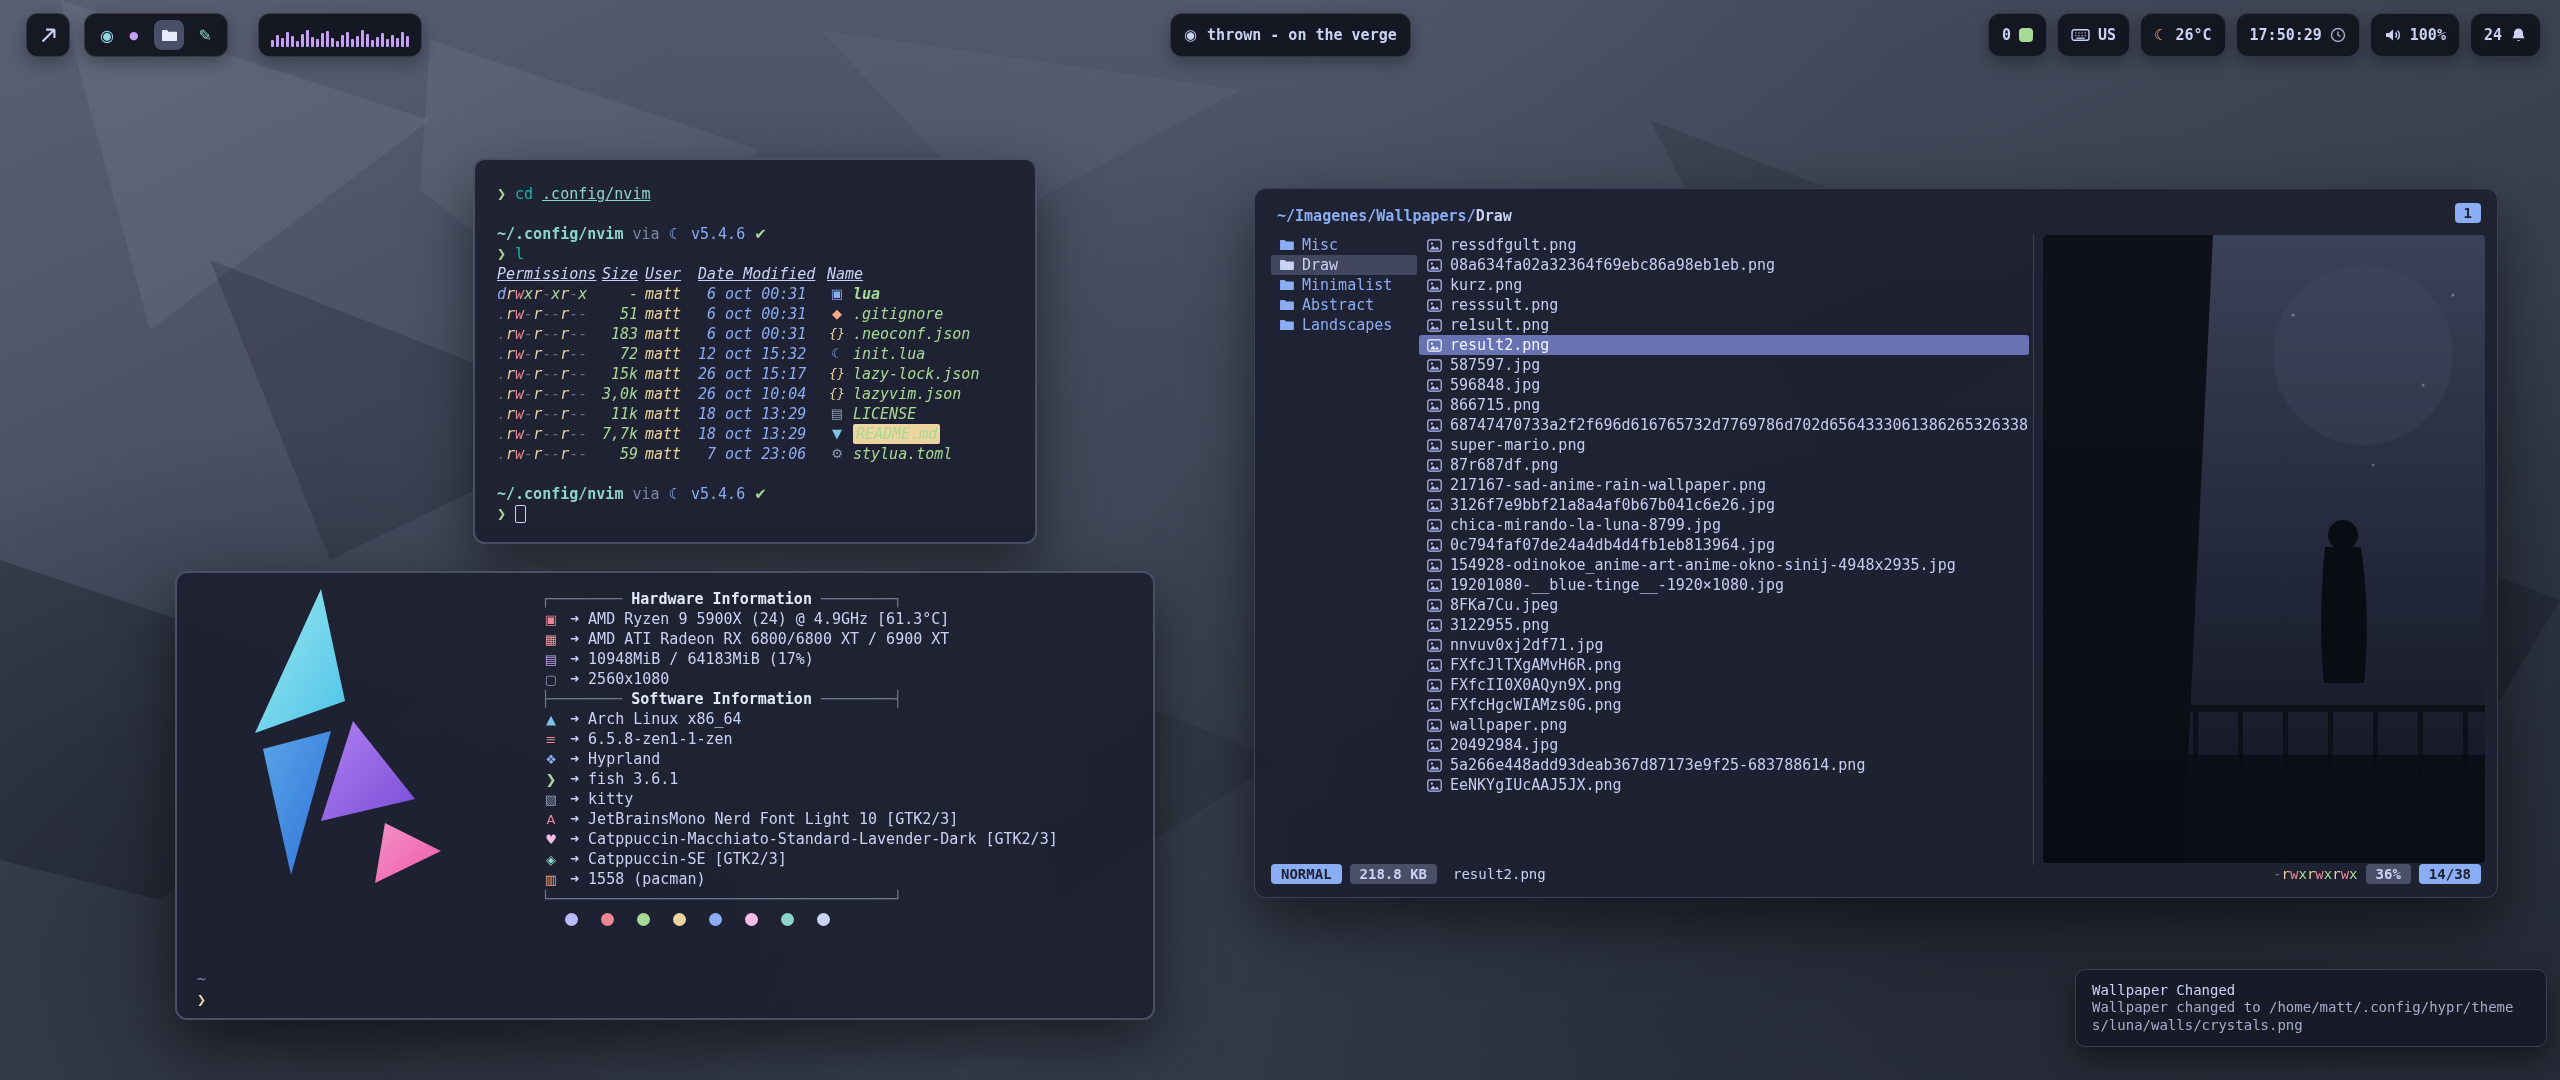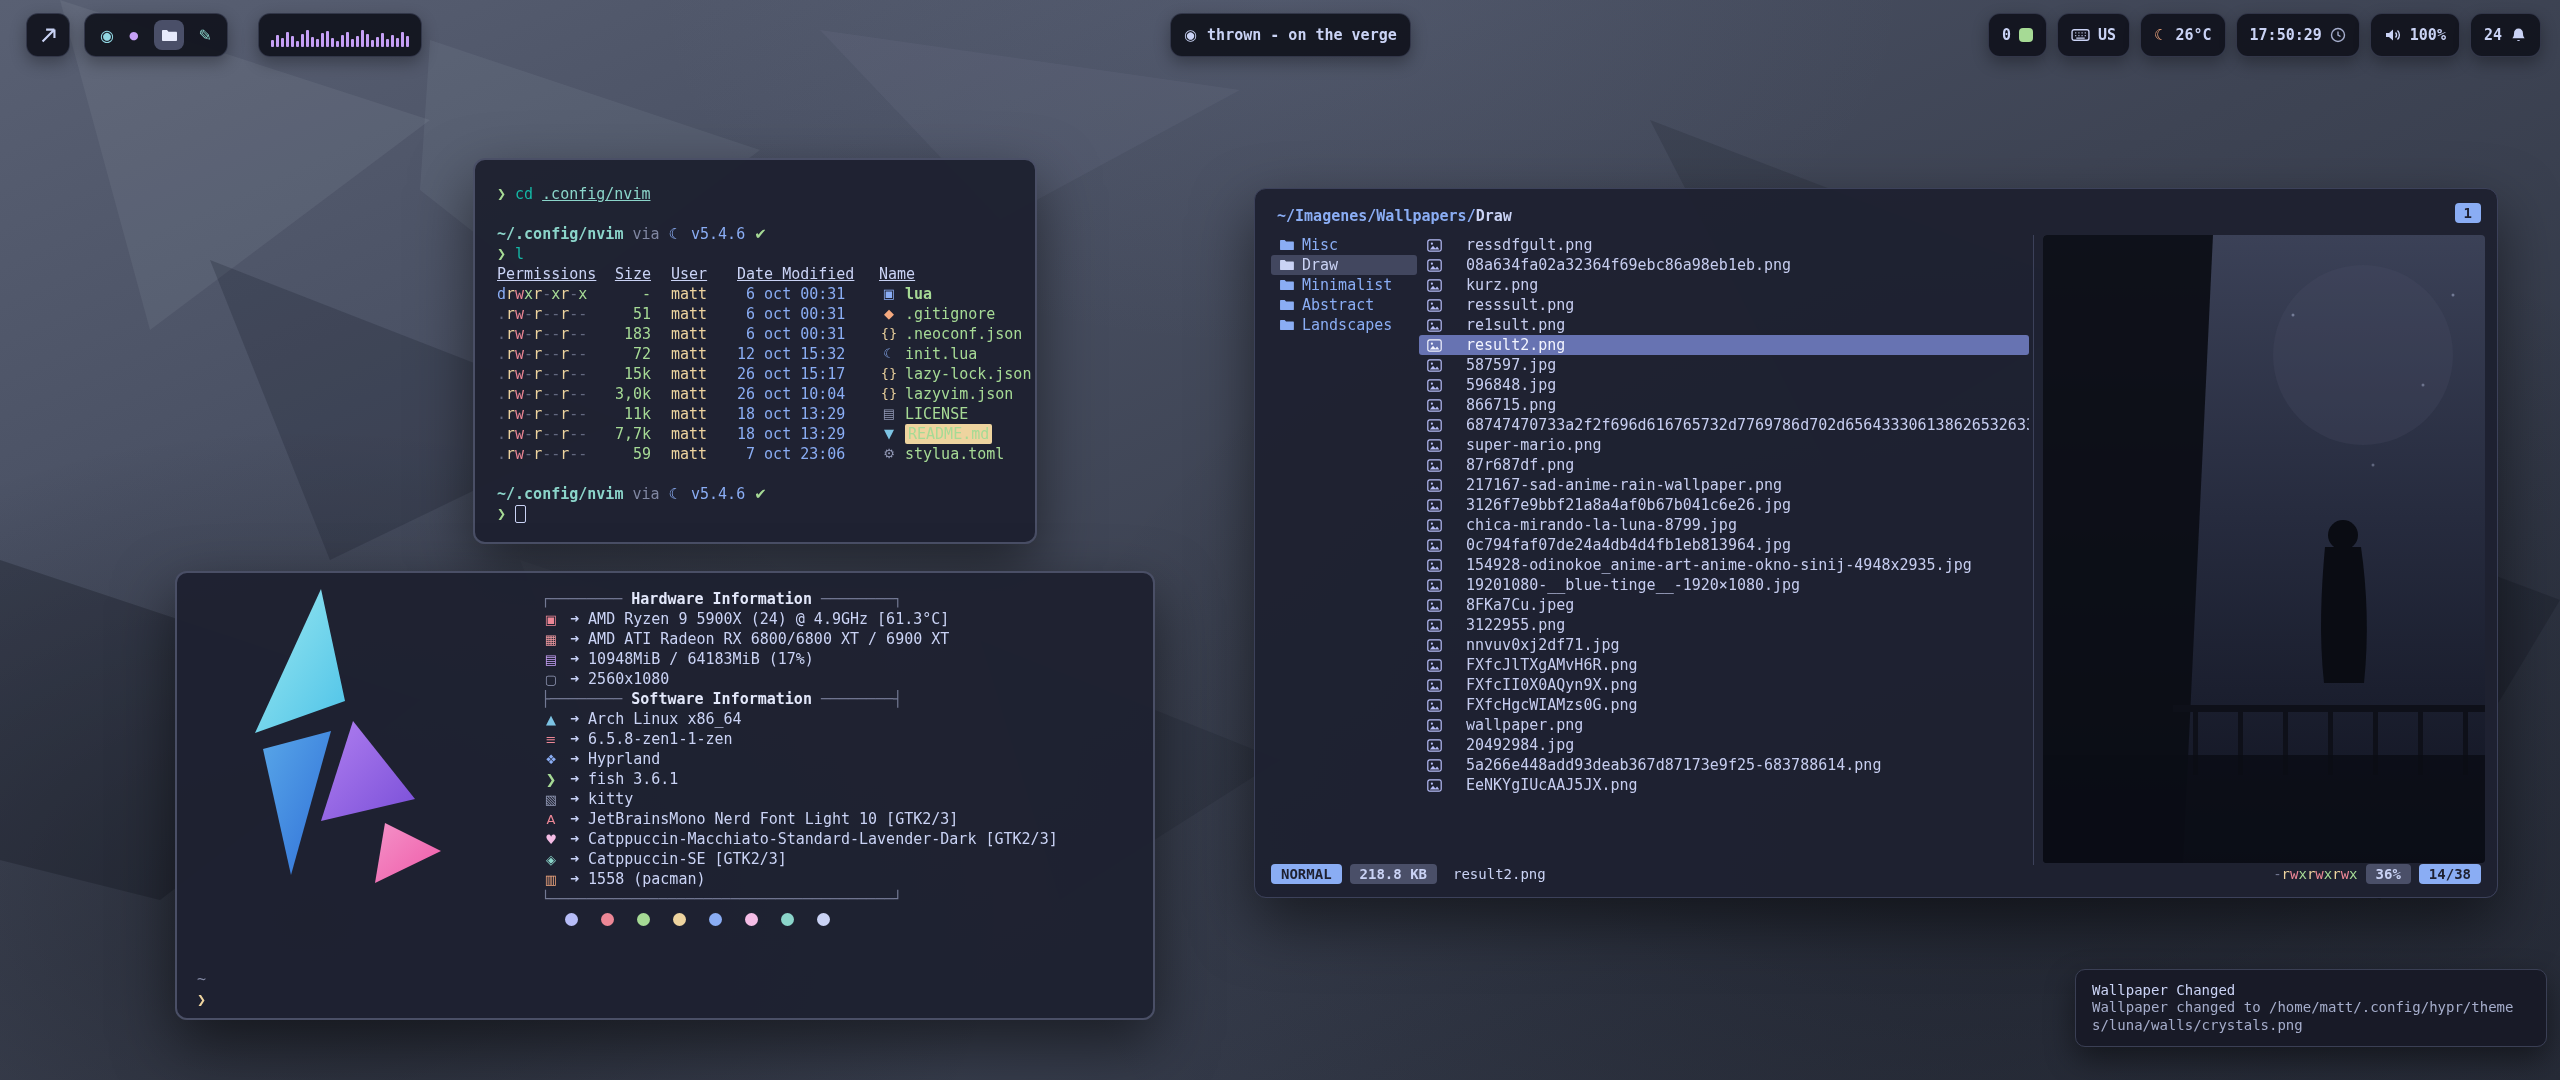--- a/index.html
+++ b/index.html
@@ -37,21 +37,21 @@
   #right-modules{position:absolute;top:13px;right:19px;display:flex;gap:10px;}
   .sq{width:14px;height:14px;border-radius:4px;background:#a6da95;display:inline-block;}
 
   
   .window{position:absolute;background:rgba(30,33,49,0.97);border:2px solid #4a4f66;border-radius:12px;
     box-shadow:0 24px 60px rgba(0,0,0,.5);box-sizing:border-box;}
 
   
   #terminal-window{left:473px;top:158px;width:564px;height:386px;padding:24px 22px 0;}
   .tline{height:20px;line-height:20px;font-size:15px;display:flex;gap:9px;align-items:center;color:#cad3f5;white-space:pre;}
-  .trow{display:grid;grid-template-columns:92px 42px 46px 122px auto;column-gap:20px;height:20px;line-height:20px;font-size:15px;white-space:pre;align-items:center;}
+  .trow{display:grid;grid-template-columns:92px 42px 46px 122px auto;column-gap:7px;height:20px;line-height:20px;font-size:15px;white-space:pre;align-items:center;font-style:italic;}
   .trow:not(.thead) span:nth-child(2){text-align:right;color:#a6da95;}
   .trow:not(.thead) span:nth-child(3){color:#eed49f;}
   .trow:not(.thead) span:nth-child(4){color:#8aadf4;}
   .thead .th{color:#cad3f5;text-decoration:underline;}
   .thead span:nth-child(2){text-align:right;}
   .tcell.name{display:flex;gap:6px;align-items:center;}
   .ficn{display:inline-block;width:20px;font-size:13px;text-align:center;}
   .fname{color:#cad3f5}
   .dirname{color:#8aadf4;font-weight:bold}
   .dimname{color:#a5adcb}
@@ -74,21 +74,21 @@
   
   #fm-window{left:1254px;top:188px;width:1244px;height:710px;border-width:1px;border-color:#3c415a;}
   #fm-path{position:absolute;left:22px;top:18px;font-size:15px;font-weight:bold;white-space:pre;}
   #fm-path .parent{color:#8aadf4}
   #fm-path .current{color:#cad3f5}
   #fm-tab{position:absolute;right:16px;top:14px;background:#8aadf4;color:#1e2030;font-weight:bold;font-size:14px;padding:2px 9px;border-radius:4px;}
   #fm-sidebar{position:absolute;left:16px;top:46px;width:146px;}
   .side-item{display:flex;align-items:center;gap:8px;height:20px;font-size:15px;color:#8aadf4;padding:0 8px;border-radius:3px;cursor:pointer;}
   .side-item.sel{background:#42475f;color:#cad3f5;}
   #fm-list{position:absolute;left:164px;top:46px;width:610px;}
-  .frow{display:flex;align-items:center;gap:24px;height:20px;font-size:15px;color:#c6cdf0;padding:0 8px;white-space:pre;overflow:hidden;border-radius:3px;cursor:pointer;}
+  .frow{display:flex;align-items:center;gap:8px;height:20px;font-size:15px;color:#c6cdf0;padding:0 8px;white-space:pre;overflow:hidden;border-radius:3px;cursor:pointer;}
   .frow.sel{background:#6773b2;color:#f2f4ff;}
   .frow svg,.side-item svg{flex:0 0 auto;}
   #fm-vsep{position:absolute;left:778px;top:46px;height:630px;width:1px;background:#3c415a;}
   #fm-preview{position:absolute;left:788px;top:46px;width:442px;height:628px;border-radius:4px;overflow:hidden;}
   #fm-status{position:absolute;left:16px;right:16px;bottom:10px;height:26px;display:flex;align-items:center;justify-content:space-between;font-size:14px;}
   #status-left,#status-right{display:flex;gap:8px;align-items:center;}
   .badge{padding:2px 10px;border-radius:4px;font-weight:bold;}
   .badge.blue{background:#8aadf4;color:#1e2030;}
   .badge.gray{background:#4a4f68;color:#cad3f5;}
   #status-filename{color:#cad3f5;margin-left:8px;}

